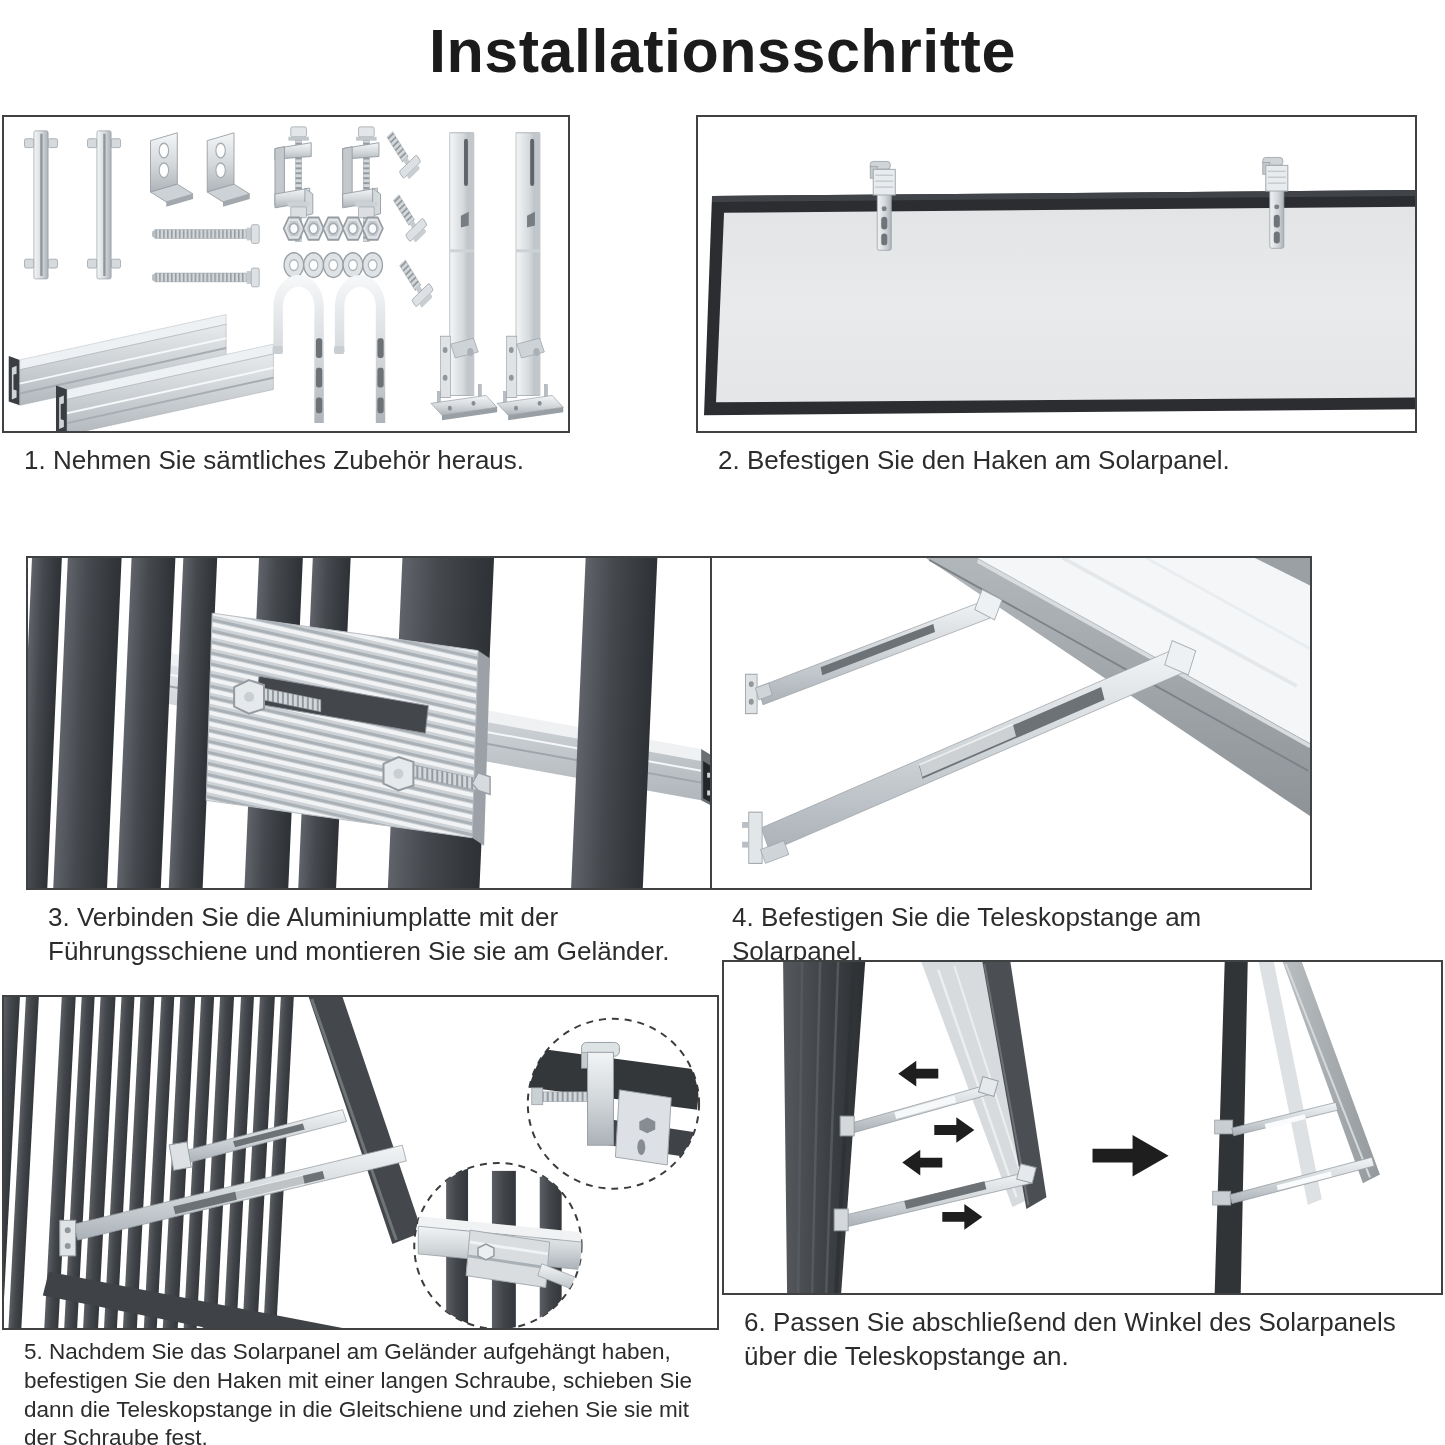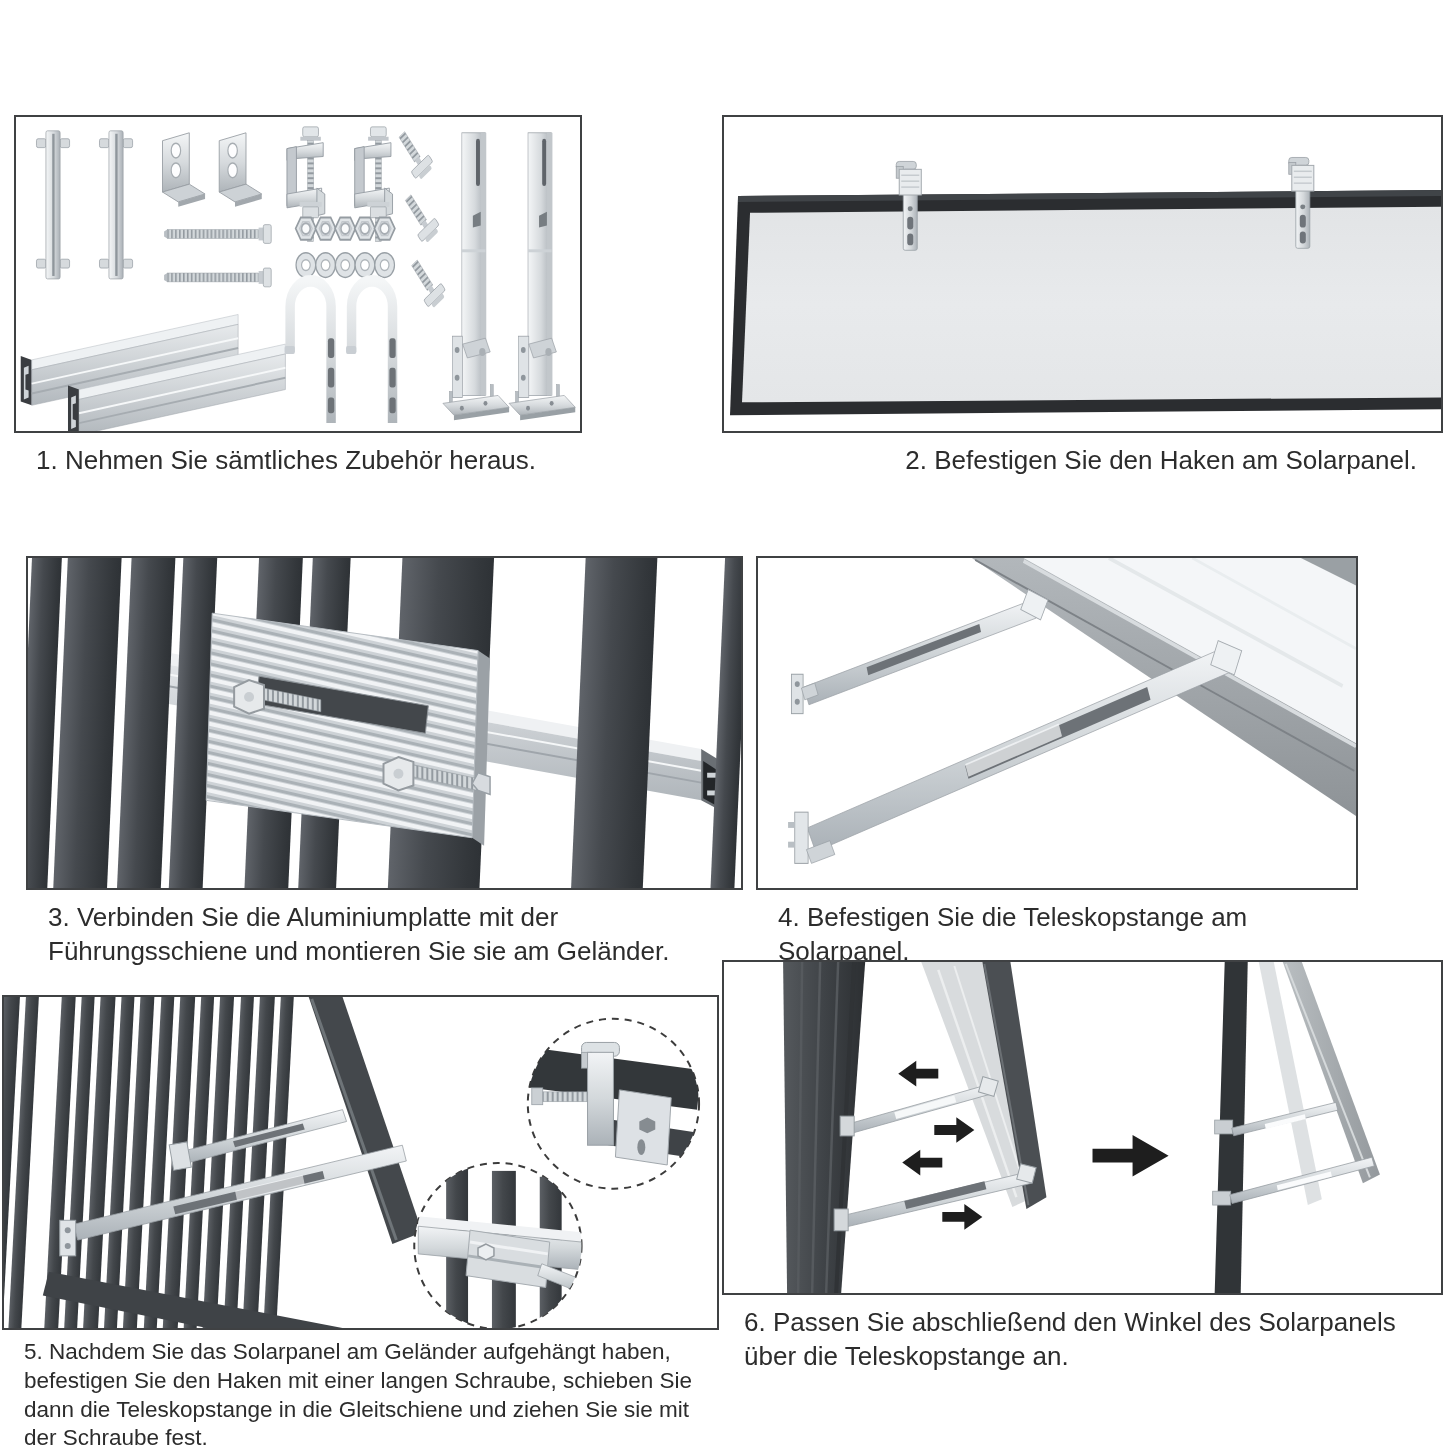--- a/index.html
+++ b/index.html
@@ -1,38 +1,39 @@
 <!DOCTYPE html>
 <html><head>
 <meta charset="utf-8">
 <style>
   html,body{margin:0;padding:0;background:#ffffff;}
   .page{position:relative;width:1445px;height:1445px;background:#fff;overflow:hidden;
         font-family:"Liberation Sans","DejaVu Sans",sans-serif;color:#2c2c2c;}
   .title{position:absolute;top:16px;left:0;width:100%;text-align:center;margin:0;
          font-size:61px;font-weight:700;letter-spacing:.5px;color:#1b1b1b;}
   .step{position:absolute;margin:0;}
-  .c1{left:14px;top:115px;width:568px;}
-  .c2{left:722px;top:115px;width:721px;text-align:right;}
+  .c1{left:2px;top:115px;width:568px;}
+  .c2{left:696px;top:115px;width:721px;}
   .c3{left:2px;top:556px;width:717px;padding-left:24px;}
-  .c4{left:756px;top:556px;width:602px;}
+  .c4{left:710px;top:556px;width:602px;}
   .c5{left:2px;top:995px;width:717px;}
   .c6{left:722px;top:960px;width:721px;}
   .imgbox{border:2px solid #3f4143;background:#fff;box-sizing:border-box;overflow:hidden;}
   .r1 .imgbox{height:318px;}
   .r2 .imgbox{height:334px;}
   .r3 .imgbox{height:335px;}
   .imgbox svg{display:block;width:100%;height:100%;}
   figcaption{margin:11px 26px 0 22px;font-size:26px;line-height:1.3;color:#2c2c2c;}
   .c5 figcaption{font-size:22.5px;line-height:1.28;margin-top:8px;}
 </style>
 </head>
 <body>
 
 <div class="page">
+  <h1 class="title">Installationsschritte</h1>
 
   <figure class="step c1 r1">
     <div class="imgbox">
       <svg viewBox="0 0 716 318" preserveAspectRatio="none">
         <defs>
           <linearGradient id="s1m" x1="0" y1="0" x2="0" y2="1">
             <stop offset="0" stop-color="#f4f6f7"></stop>
               <stop offset=".5" stop-color="#d6dadd"></stop>
               <stop offset="1" stop-color="#aeb4b9"></stop>
           </linearGradient>

